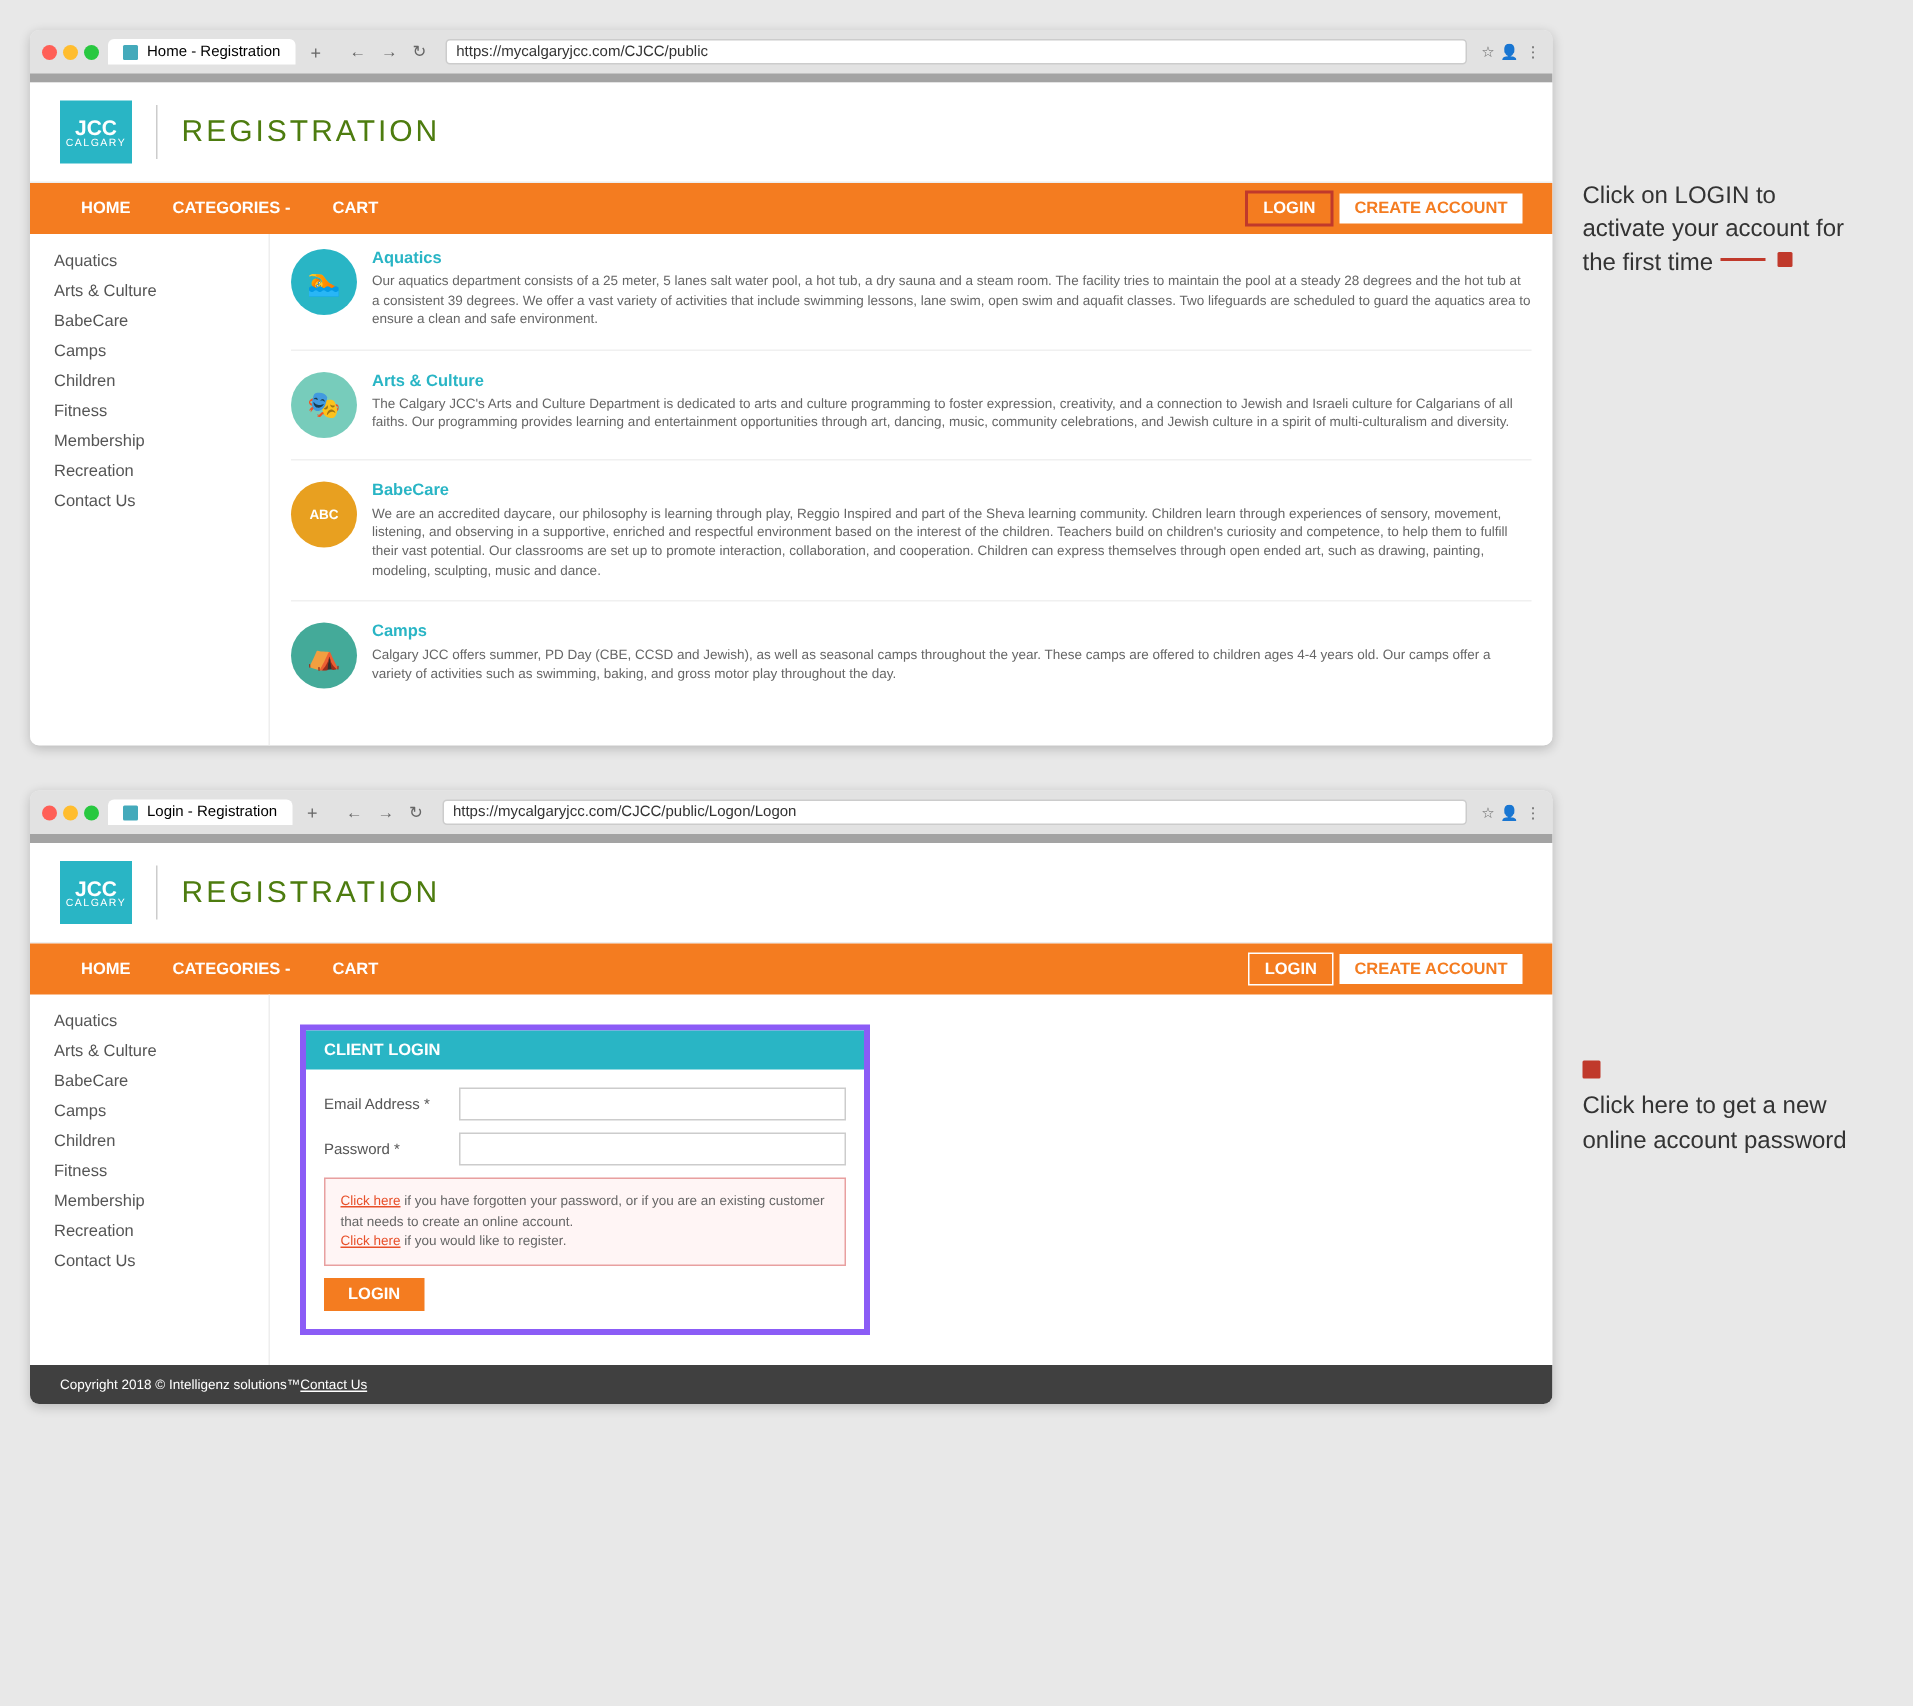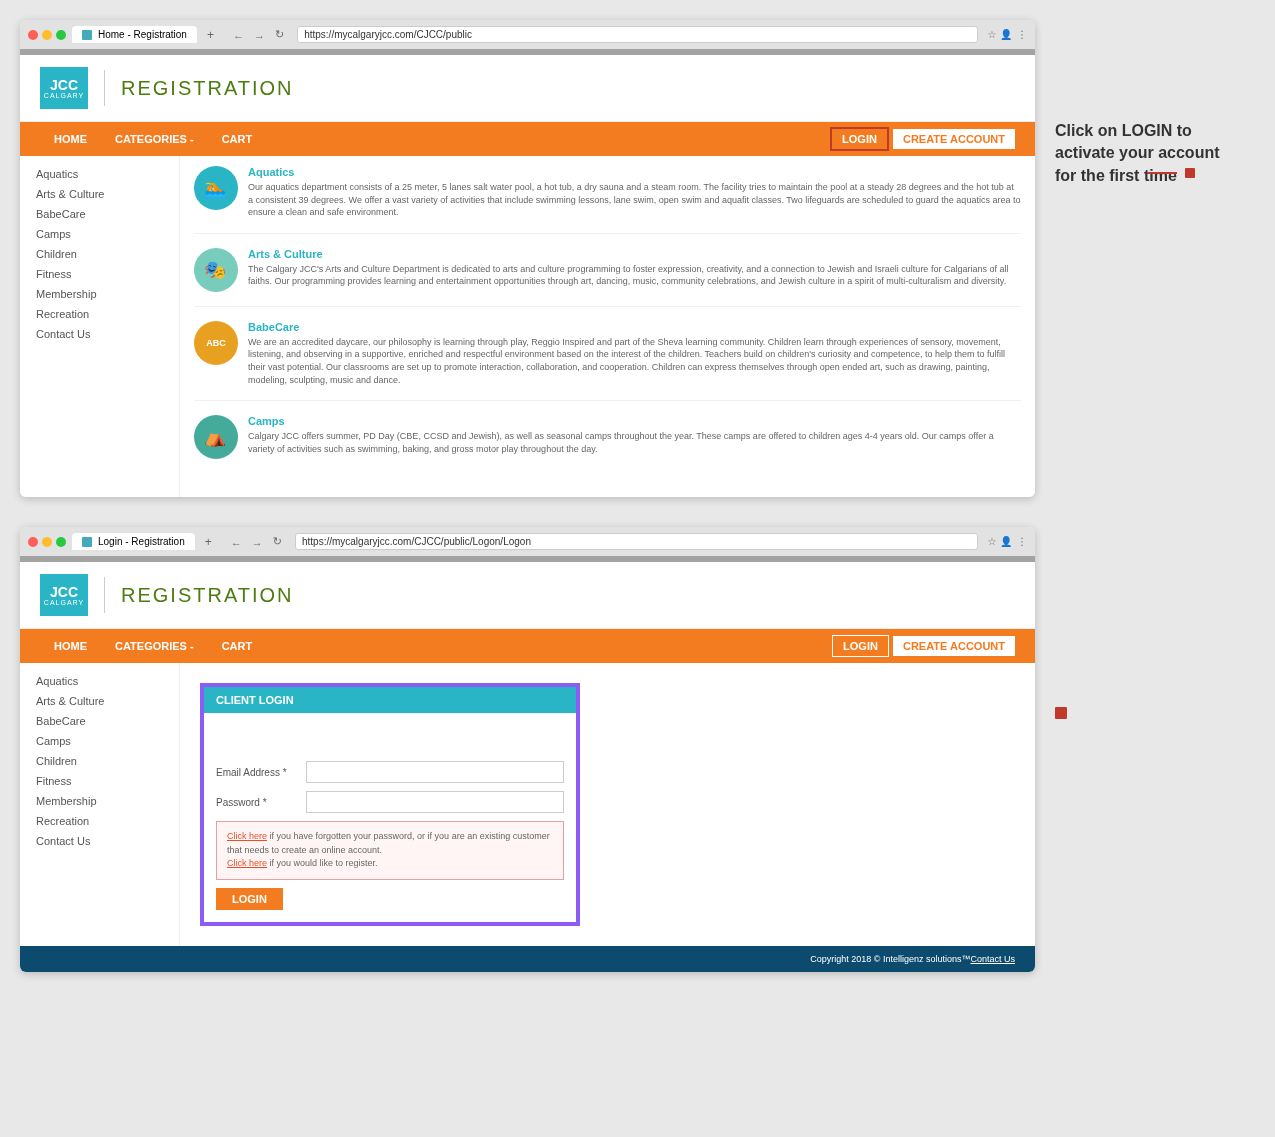--- a/index.html
+++ b/index.html
@@ -54,32 +54,32 @@
     .icon-arts { background: #7cb; }
     .icon-babe { background: #e8a020; }
     .icon-camps { background: #4a9; }
     .category-text { flex: 1; }
     .category-name { font-size: 11px; font-weight: bold; color: #29b5c5; margin-bottom: 3px; }
     .category-desc { font-size: 9px; color: #666; line-height: 1.4; }
 
     
     .login-panel { margin: 10px; background: #fff; border: 4px solid #8b5cf6; max-width: 380px; }
     .login-panel-header { background: #29b5c5; color: #fff; font-size: 11px; font-weight: bold; padding: 7px 12px; }
-    .login-form { padding: 12px; margin-top: 36px; }
+    .login-form { padding: 12px; }
     .form-row { display: flex; align-items: center; margin-bottom: 8px; }
     .form-label { font-size: 10px; color: #555; width: 90px; flex-shrink: 0; }
     .form-input { flex: 1; border: 1px solid #ccc; height: 22px; font-size: 10px; padding: 0 4px; }
     .forgot-box { background: #fff5f5; border: 1px solid #e8a0a0; padding: 8px 10px; margin-bottom: 8px; font-size: 9px; color: #666; line-height: 1.5; }
     .forgot-link { color: #e8502a; text-decoration: underline; cursor: pointer; }
     .login-submit { background: #f47c20; color: #fff; border: none; padding: 5px 16px; font-size: 11px; font-weight: bold; cursor: pointer; }
 
     
-    .site-footer { background: #0c4a6e; padding: 8px 20px; display: flex; justify-content: flex-end; font-size: 9px; color: #fff; }
+    .site-footer { background: #404040; padding: 8px 20px; display: flex; justify-content: flex-start; font-size: 9px; color: #fff; }
     .screenshot-row { display: flex; align-items: flex-start; gap: 20px; }
-    .annotation-side { display: flex; flex-direction: column; justify-content: center; padding-top: 60px; font-weight: bold; }
+    .annotation-side { display: flex; flex-direction: column; justify-content: center; padding-top: 60px; }
     .annotation-text { font-size: 16px; color: #333; max-width: 180px; line-height: 1.4; }
     .annotation-arrow { display: flex; align-items: center; gap: 6px; margin-bottom: 8px; }
     .arrow-dot { width: 12px; height: 12px; background: #c0392b; border-radius: 1px; flex-shrink: 0; }
     .browser-container { position: relative; flex: 1; }
   </style>
 </head>
 <body>
 
 <div class="page-wrapper">
 
@@ -289,16 +289,17 @@
             <span style="cursor:pointer; text-decoration:underline;">Contact Us</span>
           </div>
         </div>
       </div>
     </div>
 
     <div class="annotation-side" style="padding-top:180px; min-width:200px;">
       <div class="annotation-arrow">
         <div class="arrow-dot"></div>
       </div>
+      <div class="annotation-text">Click here to get a new online account password</div>
     </div>
   </div>
 
 </div>
 
 </body></html>

